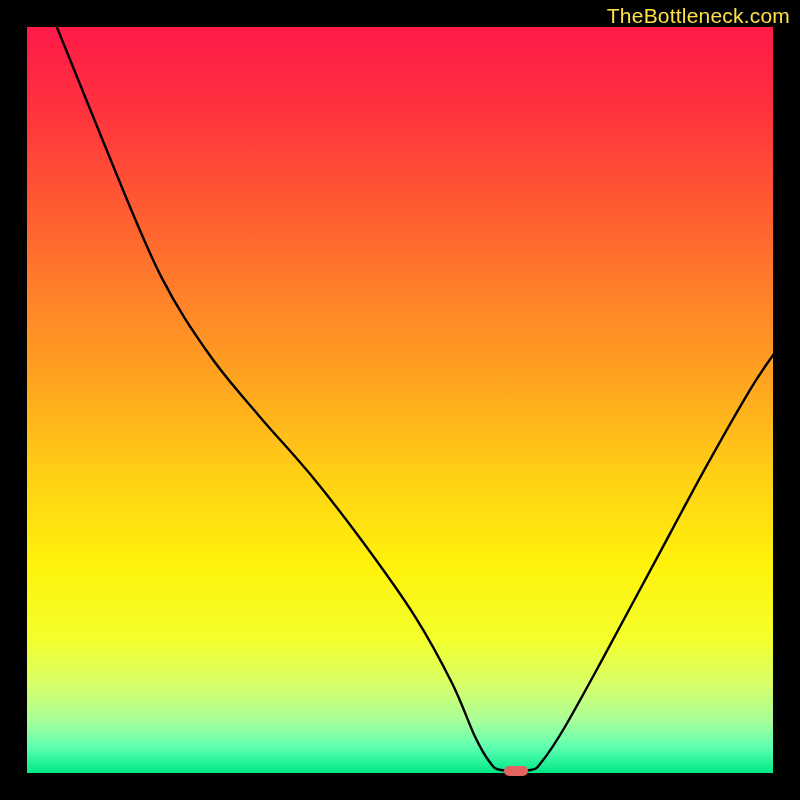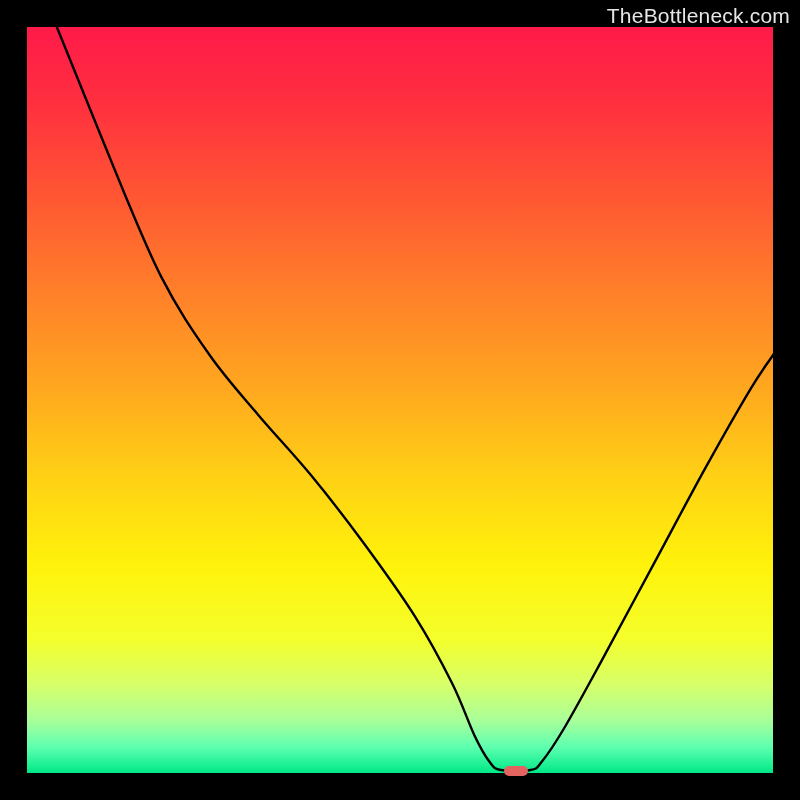--- a/index.html
+++ b/index.html
@@ -14,21 +14,21 @@
   .frame {
     position: relative;
     width: 800px;
     height: 800px;
     background: #000;
   }
   .watermark {
     position: absolute;
     top: 4px;
     right: 10px;
-    color: #e5e5e5;
+    color: #fde047;
     font-size: 21px;
     font-weight: 500;
     letter-spacing: 0.2px;
     z-index: 10;
   }
   .plot-area {
     position: absolute;
     left: 27px;
     top: 27px;
     width: 746px;

